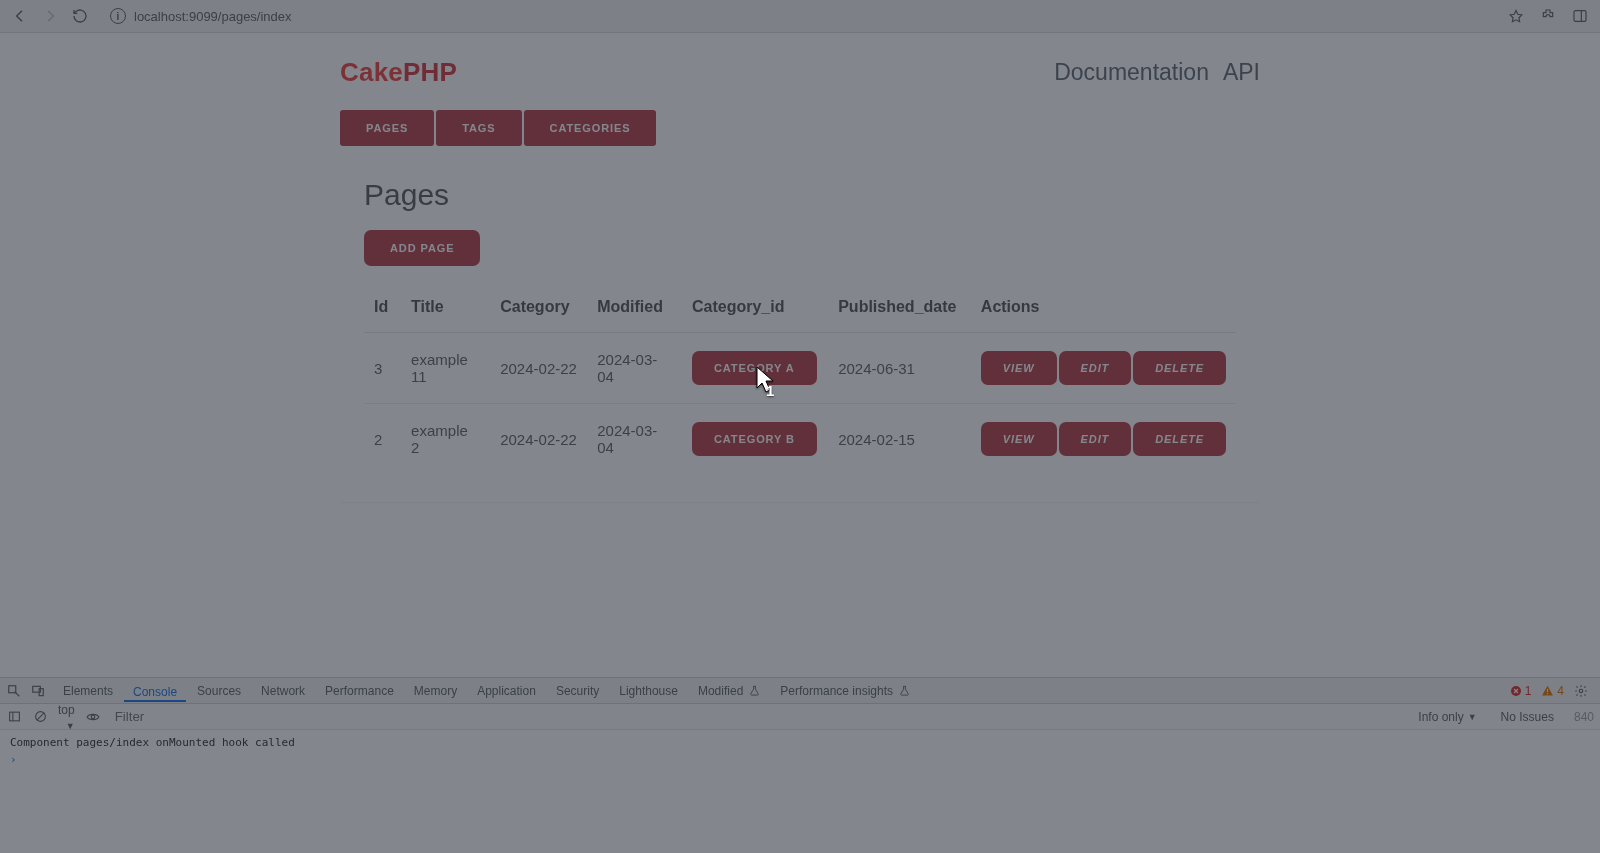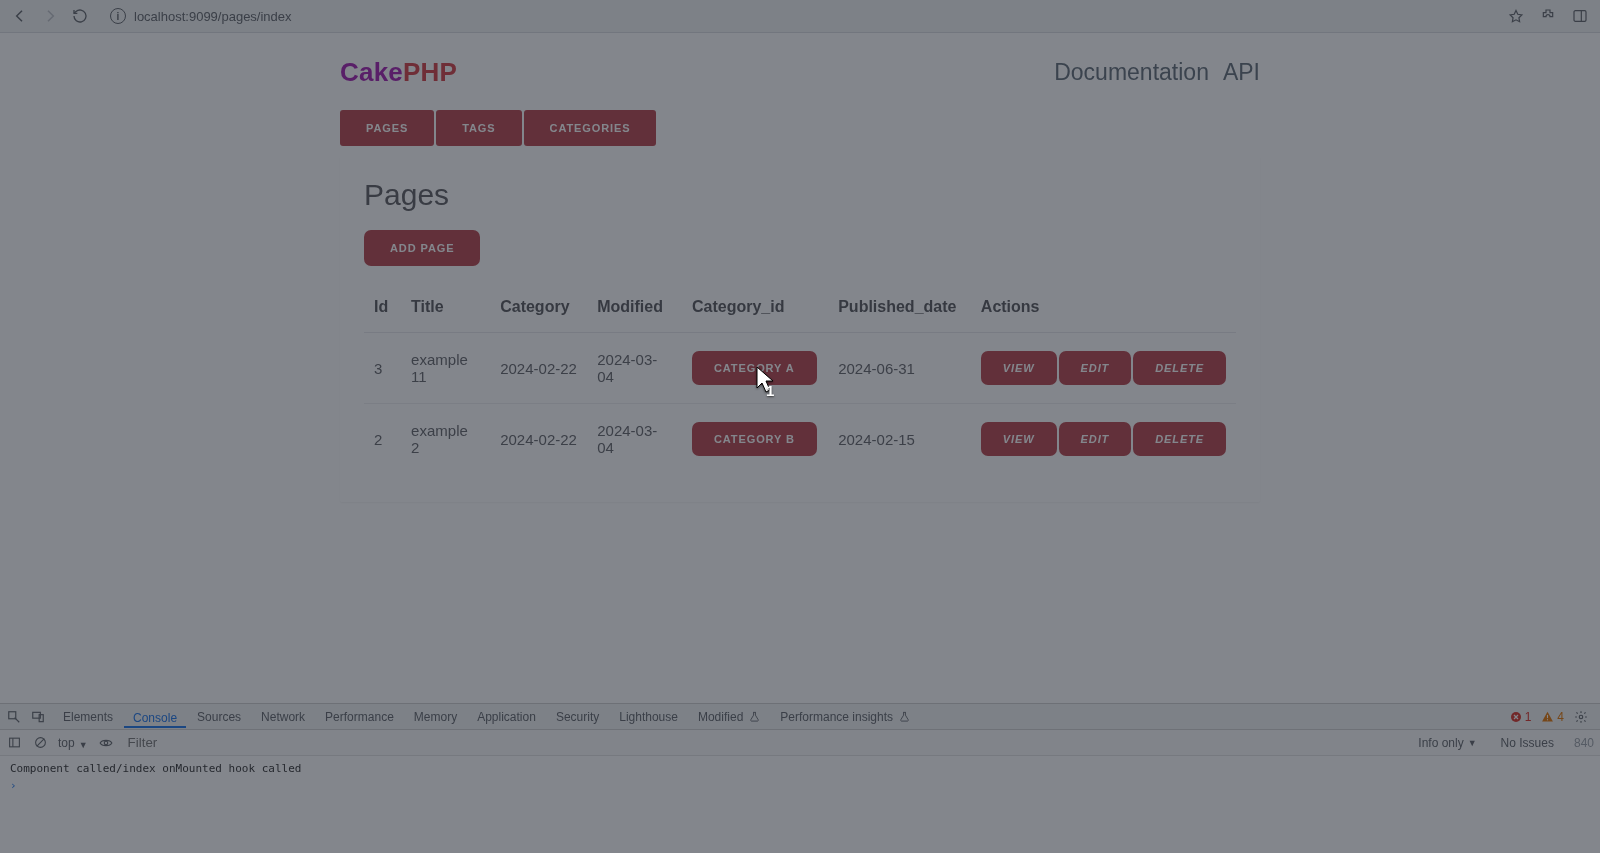--- a/index.html
+++ b/index.html
@@ -29,21 +29,21 @@
     .omnibox { flex:1; display:flex; align-items:center; gap:8px; height:26px; padding:0 8px; border-radius:14px; }
     .omnibox .info { width:16px; height:16px; border:1.5px solid #5f6368; border-radius:50%; display:flex; align-items:center; justify-content:center; font-size:10px; font-weight:600; color:#5f6368;}
     .right-icons { display:flex; align-items:center; gap:16px; padding-right:4px;}
     svg { display:block; }
 
     
     .app { position:relative; }
     .container { width: 960px; margin: 0 auto; padding: 18px 20px 40px; }
 
     .brand { font-size:26px; font-weight:700; letter-spacing:0.2px; }
-    .brand .c1 { color:#a21caf; }
+    .brand .c1 { color:#ef4444; }
     .brand .c2 { color:#d33c44; }
 
     .topbar { display:flex; align-items:center; justify-content:space-between; padding: 6px 0 22px; }
     .top-links { display:flex; gap:14px; font-size:23px; }
     .top-links a { color:#606c76; text-decoration:none; font-weight:500; }
 
     .nav-bar { display:flex; gap:2px; margin-bottom:0; }
     .btn {
       background:#b64149;
       color:#fff;
@@ -79,21 +79,21 @@
     td {
       font-size:15px; color:#636469;
       padding: 18px 10px; border-bottom:1px solid #ededf0; vertical-align:middle;
     }
     .actions-cell { display:flex; gap:2px;font-style:italic; }
     .cat-cell .btn, .actions-cell .btn { padding:11px 22px; }
     tr:last-child td { border-bottom:none; }
 
     
     .devtools {
-      position:fixed; left:0; right:0; bottom:0; height:150px;
+      position:fixed; left:0; right:0; bottom:0; height:176px;
       background:#fff; border-top:1px solid #cfcfcf;
       font-size:12px; color:#333;
       display:flex; flex-direction:column;
     }
     .dt-tabs {
       display:flex; align-items:center; gap:2px;
       height:26px; padding:0 6px; border-bottom:1px solid #d0d0d0;
       background:#f1f3f4;
     }
     .dt-tabs .lefticons { display:flex; align-items:center; gap:8px; padding-right:6px;}
@@ -103,21 +103,21 @@
     .dt-right { display:flex; align-items:center; gap:10px; padding-right:6px; }
     .dt-err { color:#d93025; display:flex; align-items:center; gap:3px;}
     .dt-warn { color:#e37400; display:flex; align-items:center; gap:3px;}
     .dt-gear { color:#5f6368; }
 
     .dt-sub {
       display:flex; align-items:center; gap:10px;
       height:26px; padding:0 6px; border-bottom:1px solid #e3e3e3;
       background:#fbfbfb;
     }
-    .dt-sub .ctx { color:#5f6368; display:flex; align-items:flex-end; gap:4px;}
+    .dt-sub .ctx { color:#5f6368; display:flex; align-items:flex-end; gap:4px;flex-direction:column;}
     .dt-sub input.filter {
       border:none; outline:none; background:transparent; color:#9aa0a6;
       width:220px; padding:2px 4px;
     }
     .dt-sub .levels { margin-left:auto; color:#5f6368; display:flex; align-items:center; gap:4px;}
     .dt-sub .issues { color:#5f6368; margin-left:14px; }
     .dt-sub .hidden-count { color:#9aa0a6; margin-left:10px; }
 
     .dt-body { flex:1; overflow:auto; font-family: Menlo, Consolas, monospace; font-size:11px; color:#303030; padding:4px 10px; }
     .dt-body .log-line { padding:2px 0; }
@@ -365,16 +365,16 @@
     <input class="filter" placeholder="Filter" style="">
     <span class="levels">
       <span>Info only</span>
       <span class="caret">▼</span>
     </span>
     <span class="issues">No Issues</span>
     <span class="hidden-count">840</span>
   </div>
 
   <div class="dt-body">
-    <div class="log-line">Component called/index onMounted hook called</div>
+    <div class="log-line">Component pages/index onMounted hook called</div>
     <div class="log-line"><span class="prompt">›</span></div>
   </div>
 </div>
 
 </body></html>

